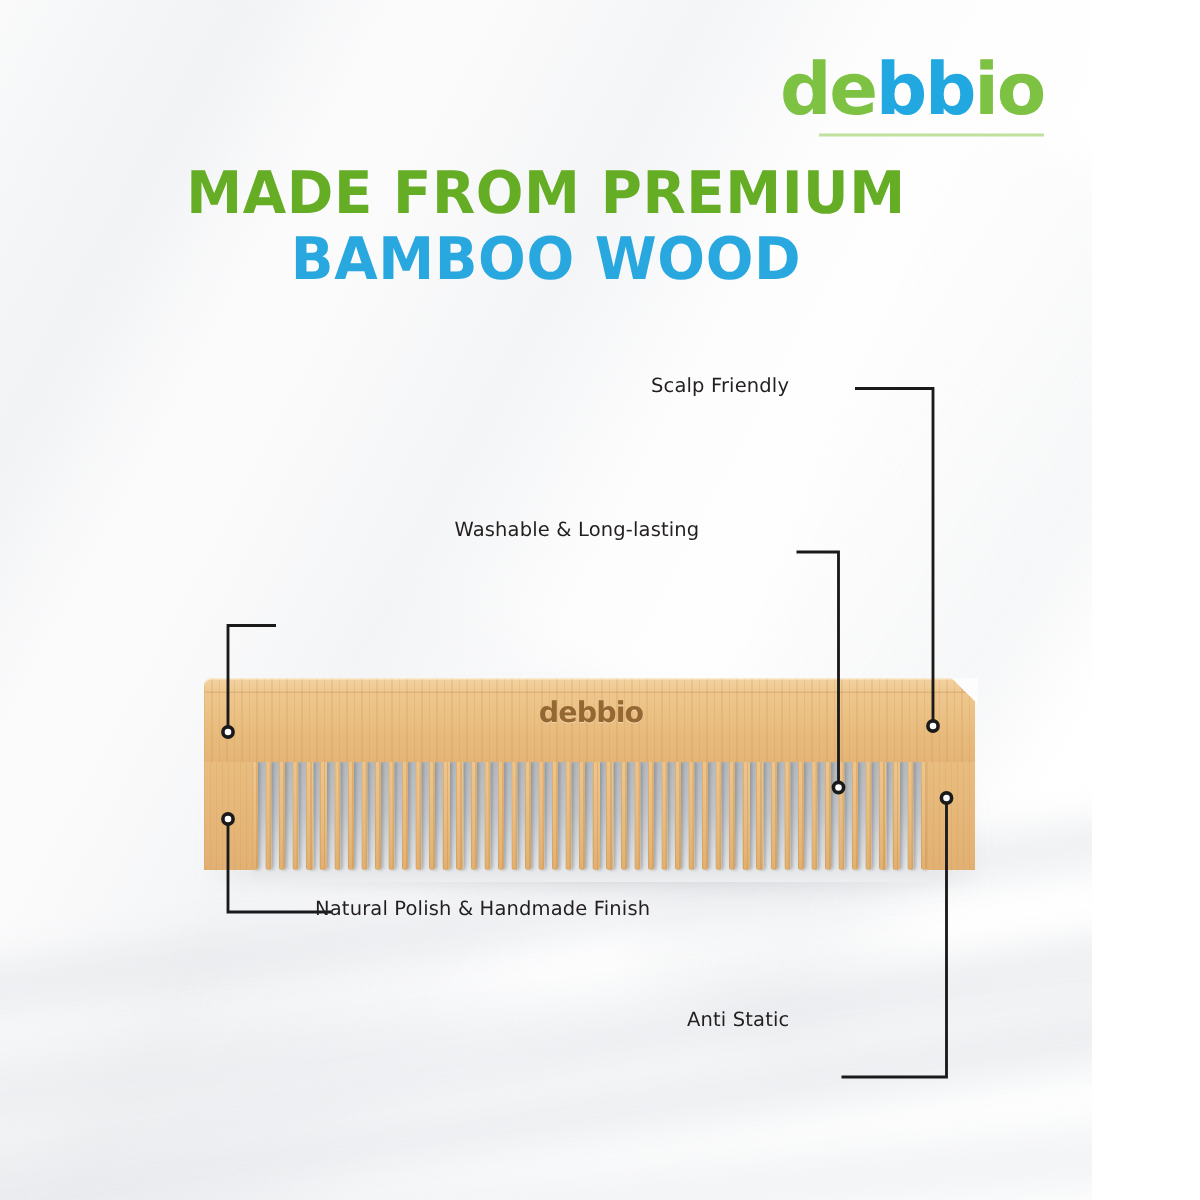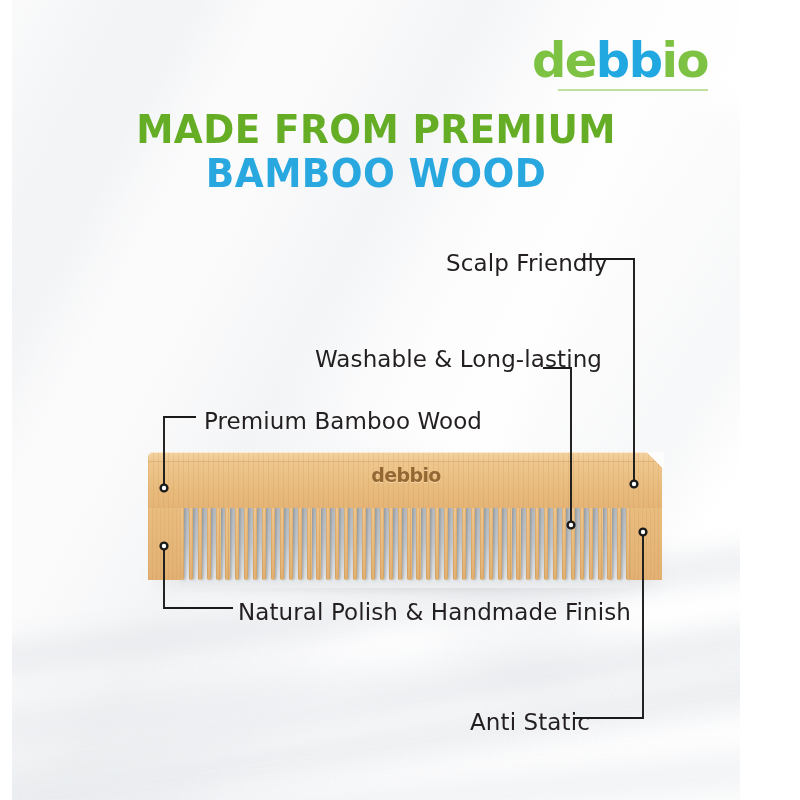--- a/index.html
+++ b/index.html
@@ -1,21 +1,21 @@
 <!DOCTYPE html>
 <html><head>
 <meta charset="utf-8">
 <style>
   html,body{margin:0;padding:0;}
   body{
     width:800px;height:800px;overflow:hidden;position:relative;
     background:#ffffff;
     font-family:"Liberation Sans", sans-serif;
   }
-  #stage{position:absolute;inset:0;width:728px;height:800px;overflow:hidden;background:#fdfdfd;margin-left:12px;}
+  #stage{position:absolute;inset:0;width:728px;height:800px;overflow:hidden;background:#fdfdfd;}
 
   
   .bg-layer{position:absolute;inset:0;pointer-events:none;}
   .bg-base{
     background:
       linear-gradient(118deg,#ffffff 0%,#fbfbfc 28%,#f4f5f6 41%,#fdfdfe 52%,#ffffff 70%),
       linear-gradient(180deg,#ffffff 0%,#fafafb 100%);
   }
   .bg-wave{position:absolute;left:-18%;width:150%;height:150px;
     background:linear-gradient(180deg,rgba(228,230,233,0) 0%,rgba(226,229,233,.85) 48%,rgba(228,230,233,0) 100%);
@@ -88,21 +88,21 @@
     border-radius:0 0 4px 0;}
   .comb-top-right-round{position:absolute;right:0;top:2px;width:18px;height:18px;
     background:linear-gradient(225deg,#fdfdfd 0%,#fdfdfd 48%,rgba(255,255,255,0) 50%);}
   .brand-engrave{position:absolute;left:0;right:0;top:14px;text-align:center;
     font-family:"DejaVu Sans", sans-serif;font-weight:700;font-size:19px;
     letter-spacing:-.6px;color:#8a5c28;opacity:.88;
     text-shadow:0 1px 0 rgba(255,240,214,.55);}
 
   
   .callout-label{position:absolute;font-family:"DejaVu Sans", sans-serif;
-    font-size:23px;color:#231f20;white-space:nowrap;letter-spacing:.1px;}
+    font-size:13px;color:#231f20;white-space:nowrap;letter-spacing:.1px;}
   svg.lines{position:absolute;inset:0;width:800px;height:800px;pointer-events:none;}
   svg.lines path{fill:none;stroke:#1a1a1a;stroke-width:1.9;}
   svg.lines circle.mk{fill:#ffffff;stroke:#1a1a1a;stroke-width:2.4;}
 </style>
 </head>
 <body>
 
 <div id="stage">
 
   <div class="bg-layer bg-base"></div>
@@ -204,17 +204,16 @@
 
     <path d="M152 550 V608 H221"></path>
     <circle class="mk" cx="152" cy="546" r="3.4"></circle>
 
     <path d="M561 718 H631 V536"></path>
     <circle class="mk" cx="631" cy="532" r="3.4"></circle>
   </svg>
 
   <div class="callout-label" style="left:434px;top:250px;">Scalp Friendly</div>
   <div class="callout-label" style="left:303px;top:346px;">Washable &amp; Long-lasting</div>
-  <div class="callout-label" style="left:192px;top:408px;">Premium Bamboo Wood</div>
-  <div class="callout-label" style="left:226px;top:599px;">Natural Polish &amp; Handmade Finish</div>
-  <div class="callout-label" style="left:458px;top:709px;text-align:center;">Anti Static</div>
+  <div class="callout-label" style="left:210px;top:599px;">Natural Polish &amp; Handmade Finish</div>
+  <div class="callout-label" style="left:458px;top:673px;text-align:center;">Anti Static</div>
 
 </div>
 
 </body></html>

